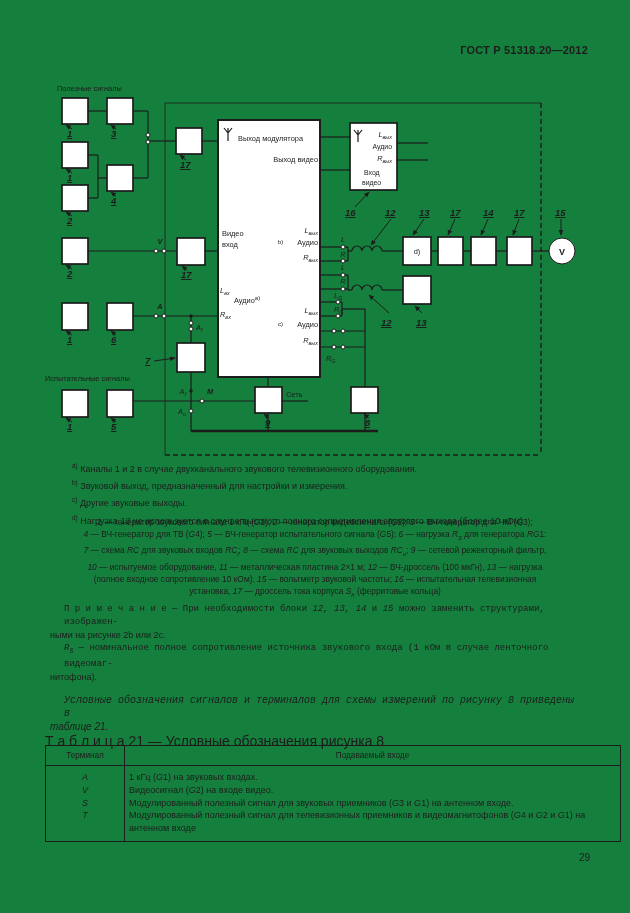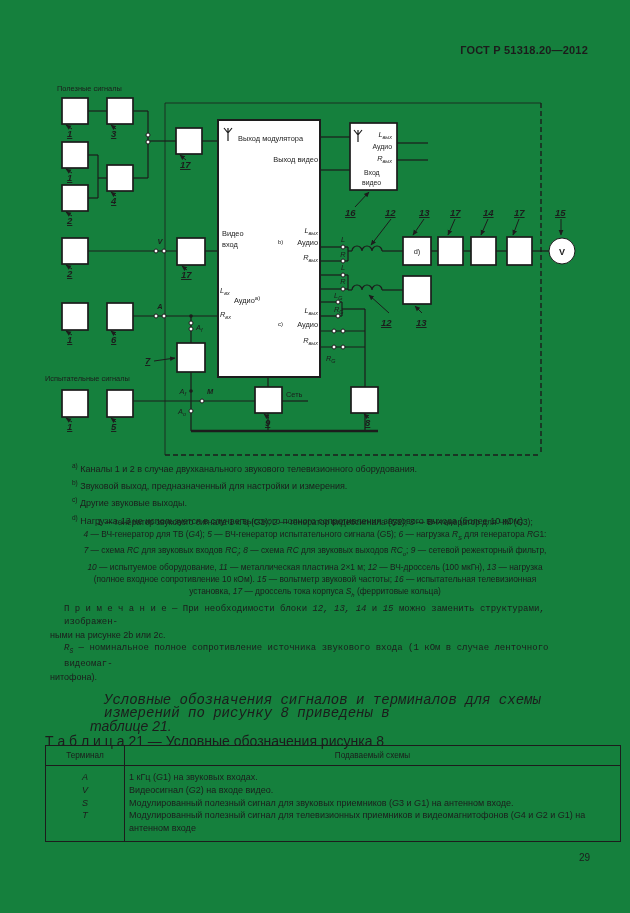--- a/index.html
+++ b/index.html
@@ -23,21 +23,21 @@
   .tc{fill:#ffffff;stroke:#1c1c1c;stroke-width:1;}
   .jd{fill:#1c1c1c;stroke:none;}
   .cl{stroke:#1c1c1c;stroke-width:1;fill:none;}
   .footnotes{position:absolute;left:72px;top:459px;width:512px;font-size:9px;line-height:13.2px;}
   .fn sup{font-size:6.5px;}
   .legend{position:absolute;left:40px;top:516px;width:550px;text-align:center;
           font-size:8.4px;line-height:12.4px;}
   .note{position:absolute;left:50px;top:603px;width:534px;font-size:9px;line-height:13px;}
   .ind{padding-left:14px;font-family:Liberation Mono, monospace;}
   .caption{position:absolute;left:40px;top:658px;width:550px;text-align:center;font-size:9px;line-height:12.6px;}
-  .intro{position:absolute;left:50px;top:694px;width:534px;font-style:italic;font-size:14px;line-height:13px;margin-left:40px;}
+  .intro{position:absolute;left:50px;top:694px;width:534px;font-style:italic;font-size:10px;line-height:13px;}
   .tbl-title{position:absolute;left:45px;top:733px;font-size:14px;}
   .t21{position:absolute;left:45px;top:745px;width:576px;border-collapse:collapse;}
   .t21 th{border:1px solid #1c1c1c;font-weight:normal;font-size:8.2px;padding:5px 4px;}
   .t21 td{border-left:1px solid #1c1c1c;border-right:1px solid #1c1c1c;
           font-size:9px;line-height:12.8px;padding:0 4px;vertical-align:top;}
   .t21 tbody tr:first-child td{padding-top:5px;}
   .t21 tbody tr:last-child td{border-bottom:1.5px solid #1c1c1c;padding-bottom:6px;}
   .t21 .term-cell{width:78px;text-align:center;font-style:italic;padding:0;}
   .it{font-style:italic;}
   sub{font-size:70%;}
@@ -313,21 +313,21 @@
   <div class="intro">
     <div class="ind">Условные обозначения сигналов и терминалов для схемы  измерений  по рисунку 8  приведены в</div>
     <div>таблице 21.</div>
   </div>
 
   <div class="tbl-title">Т а б л и ц а  21 — Условные обозначения рисунка 8</div>
   <table class="t21">
     <thead>
       <tr>
         <th>Терминал</th>
-        <th>Подаваемый схемы</th>
+        <th>Подаваемый входе</th>
       </tr>
     </thead>
     <tbody>
       <tr>
         <td class="term-cell">A</td>
         <td><span>1 кГц (</span><span class="it">G</span><span>1) на звуковых входах.</span></td>
       </tr>
       <tr>
         <td class="term-cell">V</td>
         <td><span>Видеосигнал (</span><span class="it">G</span><span>2) на входе видео.</span></td>

